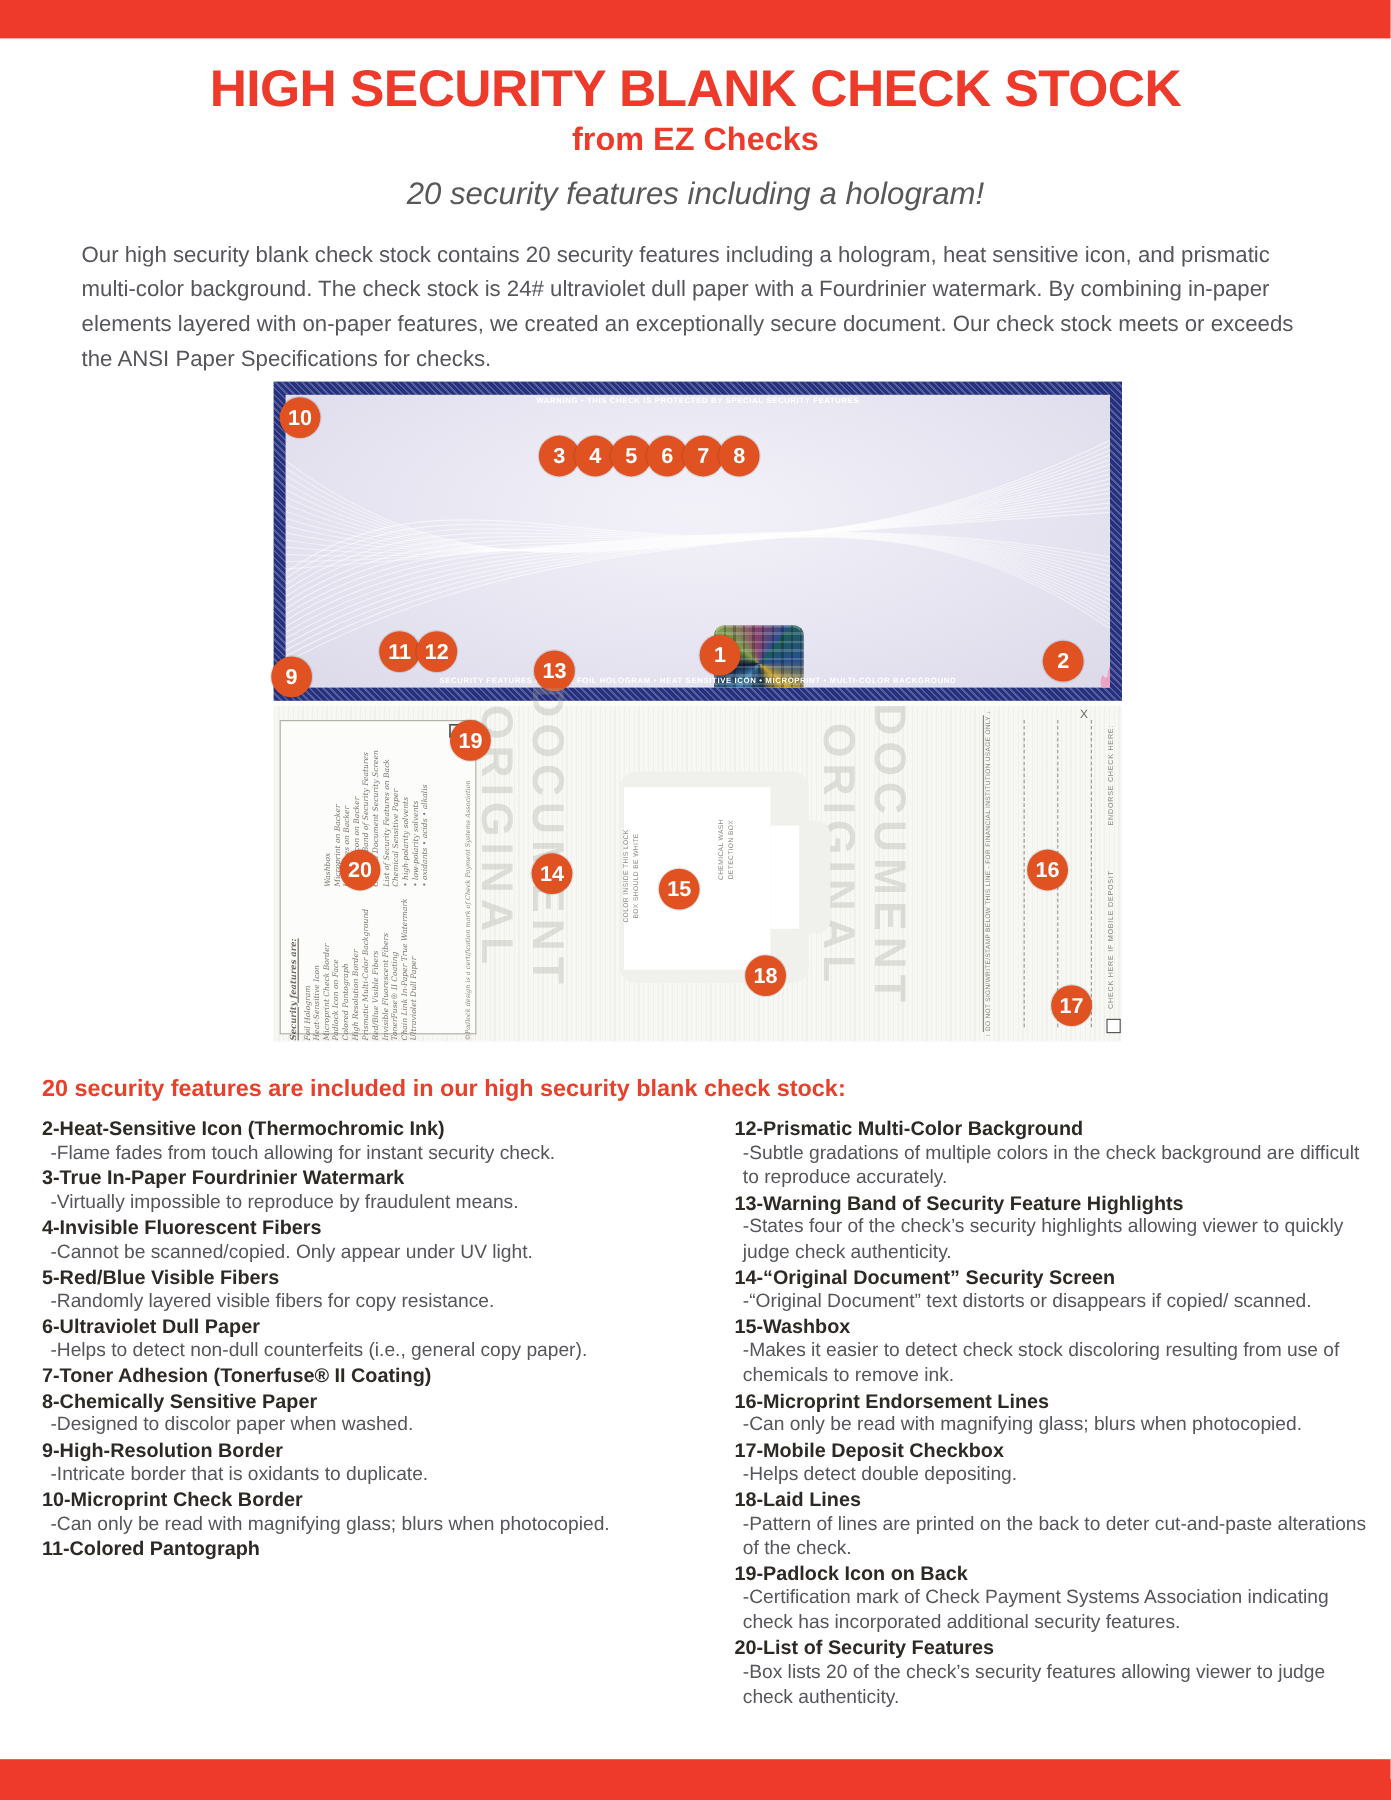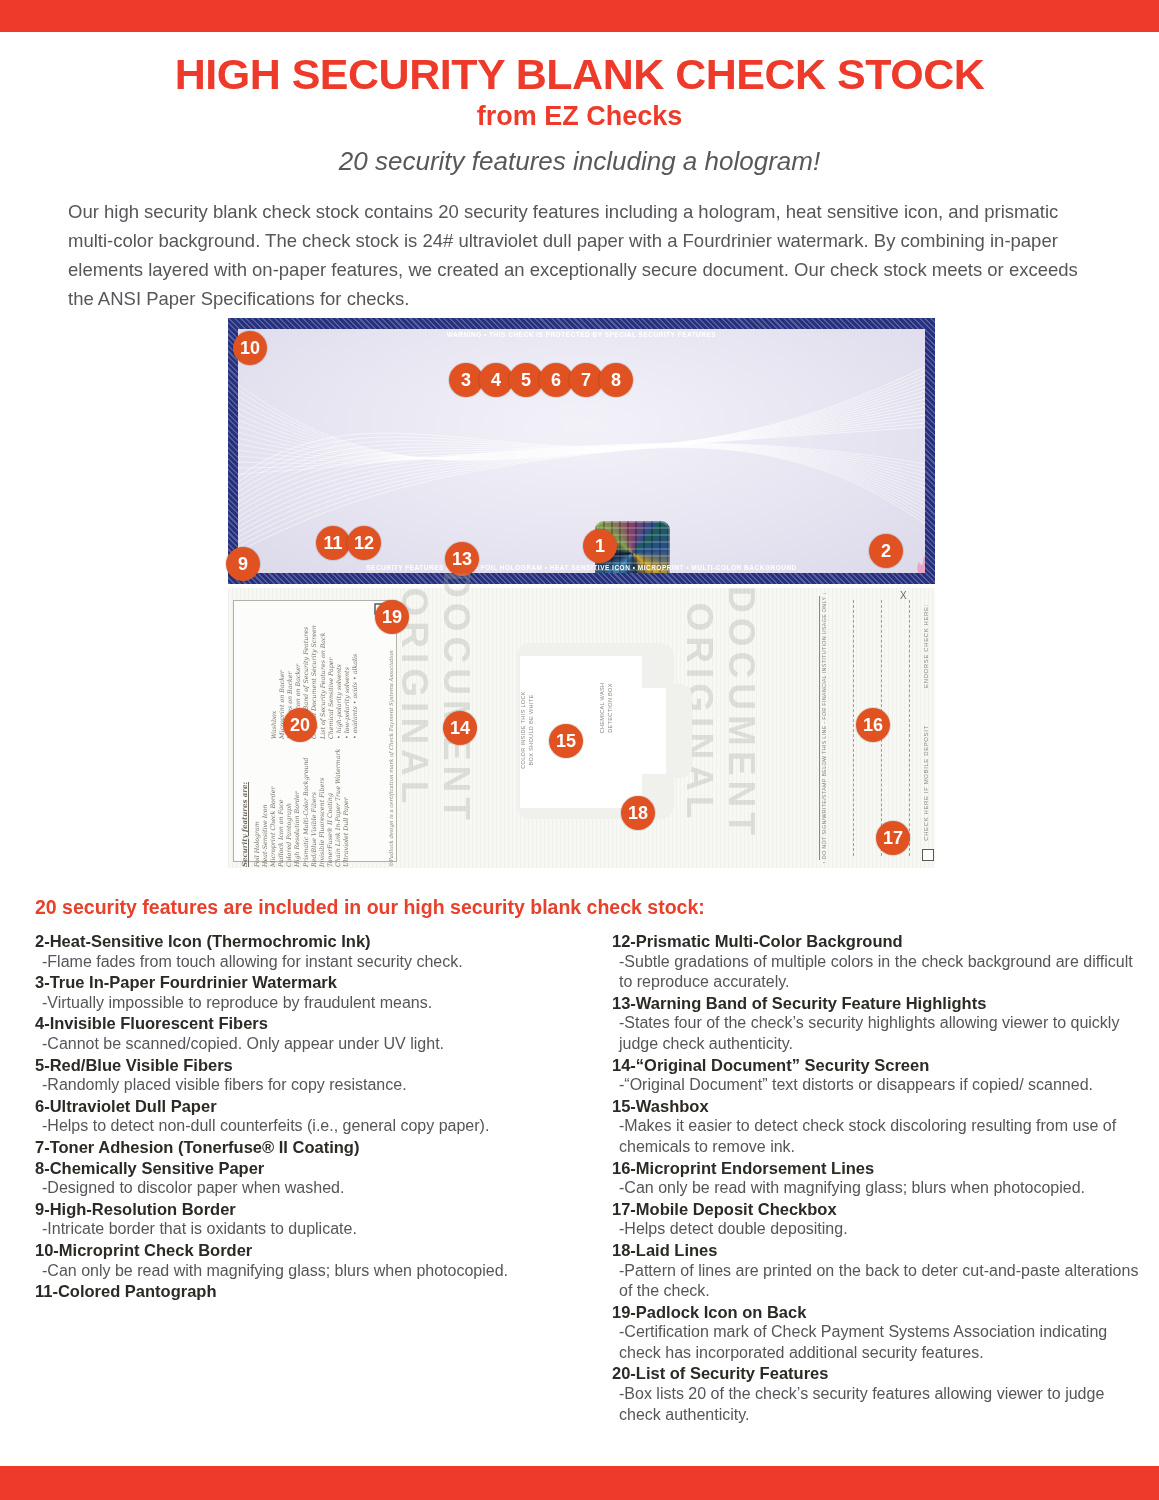--- a/index.html
+++ b/index.html
@@ -236,21 +236,21 @@
       <div class="feat">
         <h4>3-True In-Paper Fourdrinier Watermark</h4>
         <p>-Virtually impossible to reproduce by fraudulent means.</p>
       </div>
       <div class="feat">
         <h4>4-Invisible Fluorescent Fibers</h4>
         <p>-Cannot be scanned/copied. Only appear under UV light.</p>
       </div>
       <div class="feat">
         <h4>5-Red/Blue Visible Fibers</h4>
-        <p>-Randomly placed visible fibers for copy resistance.</p>
+        <p>-Randomly layered visible fibers for copy resistance.</p>
       </div>
       <div class="feat">
         <h4>6-Ultraviolet Dull Paper</h4>
         <p>-Helps to detect non-dull counterfeits (i.e., general copy paper).</p>
       </div>
       <div class="feat">
         <h4>7-Toner Adhesion (Tonerfuse® II Coating)</h4>
       </div>
       <div class="feat">
         <h4>8-Chemically Sensitive Paper</h4>

